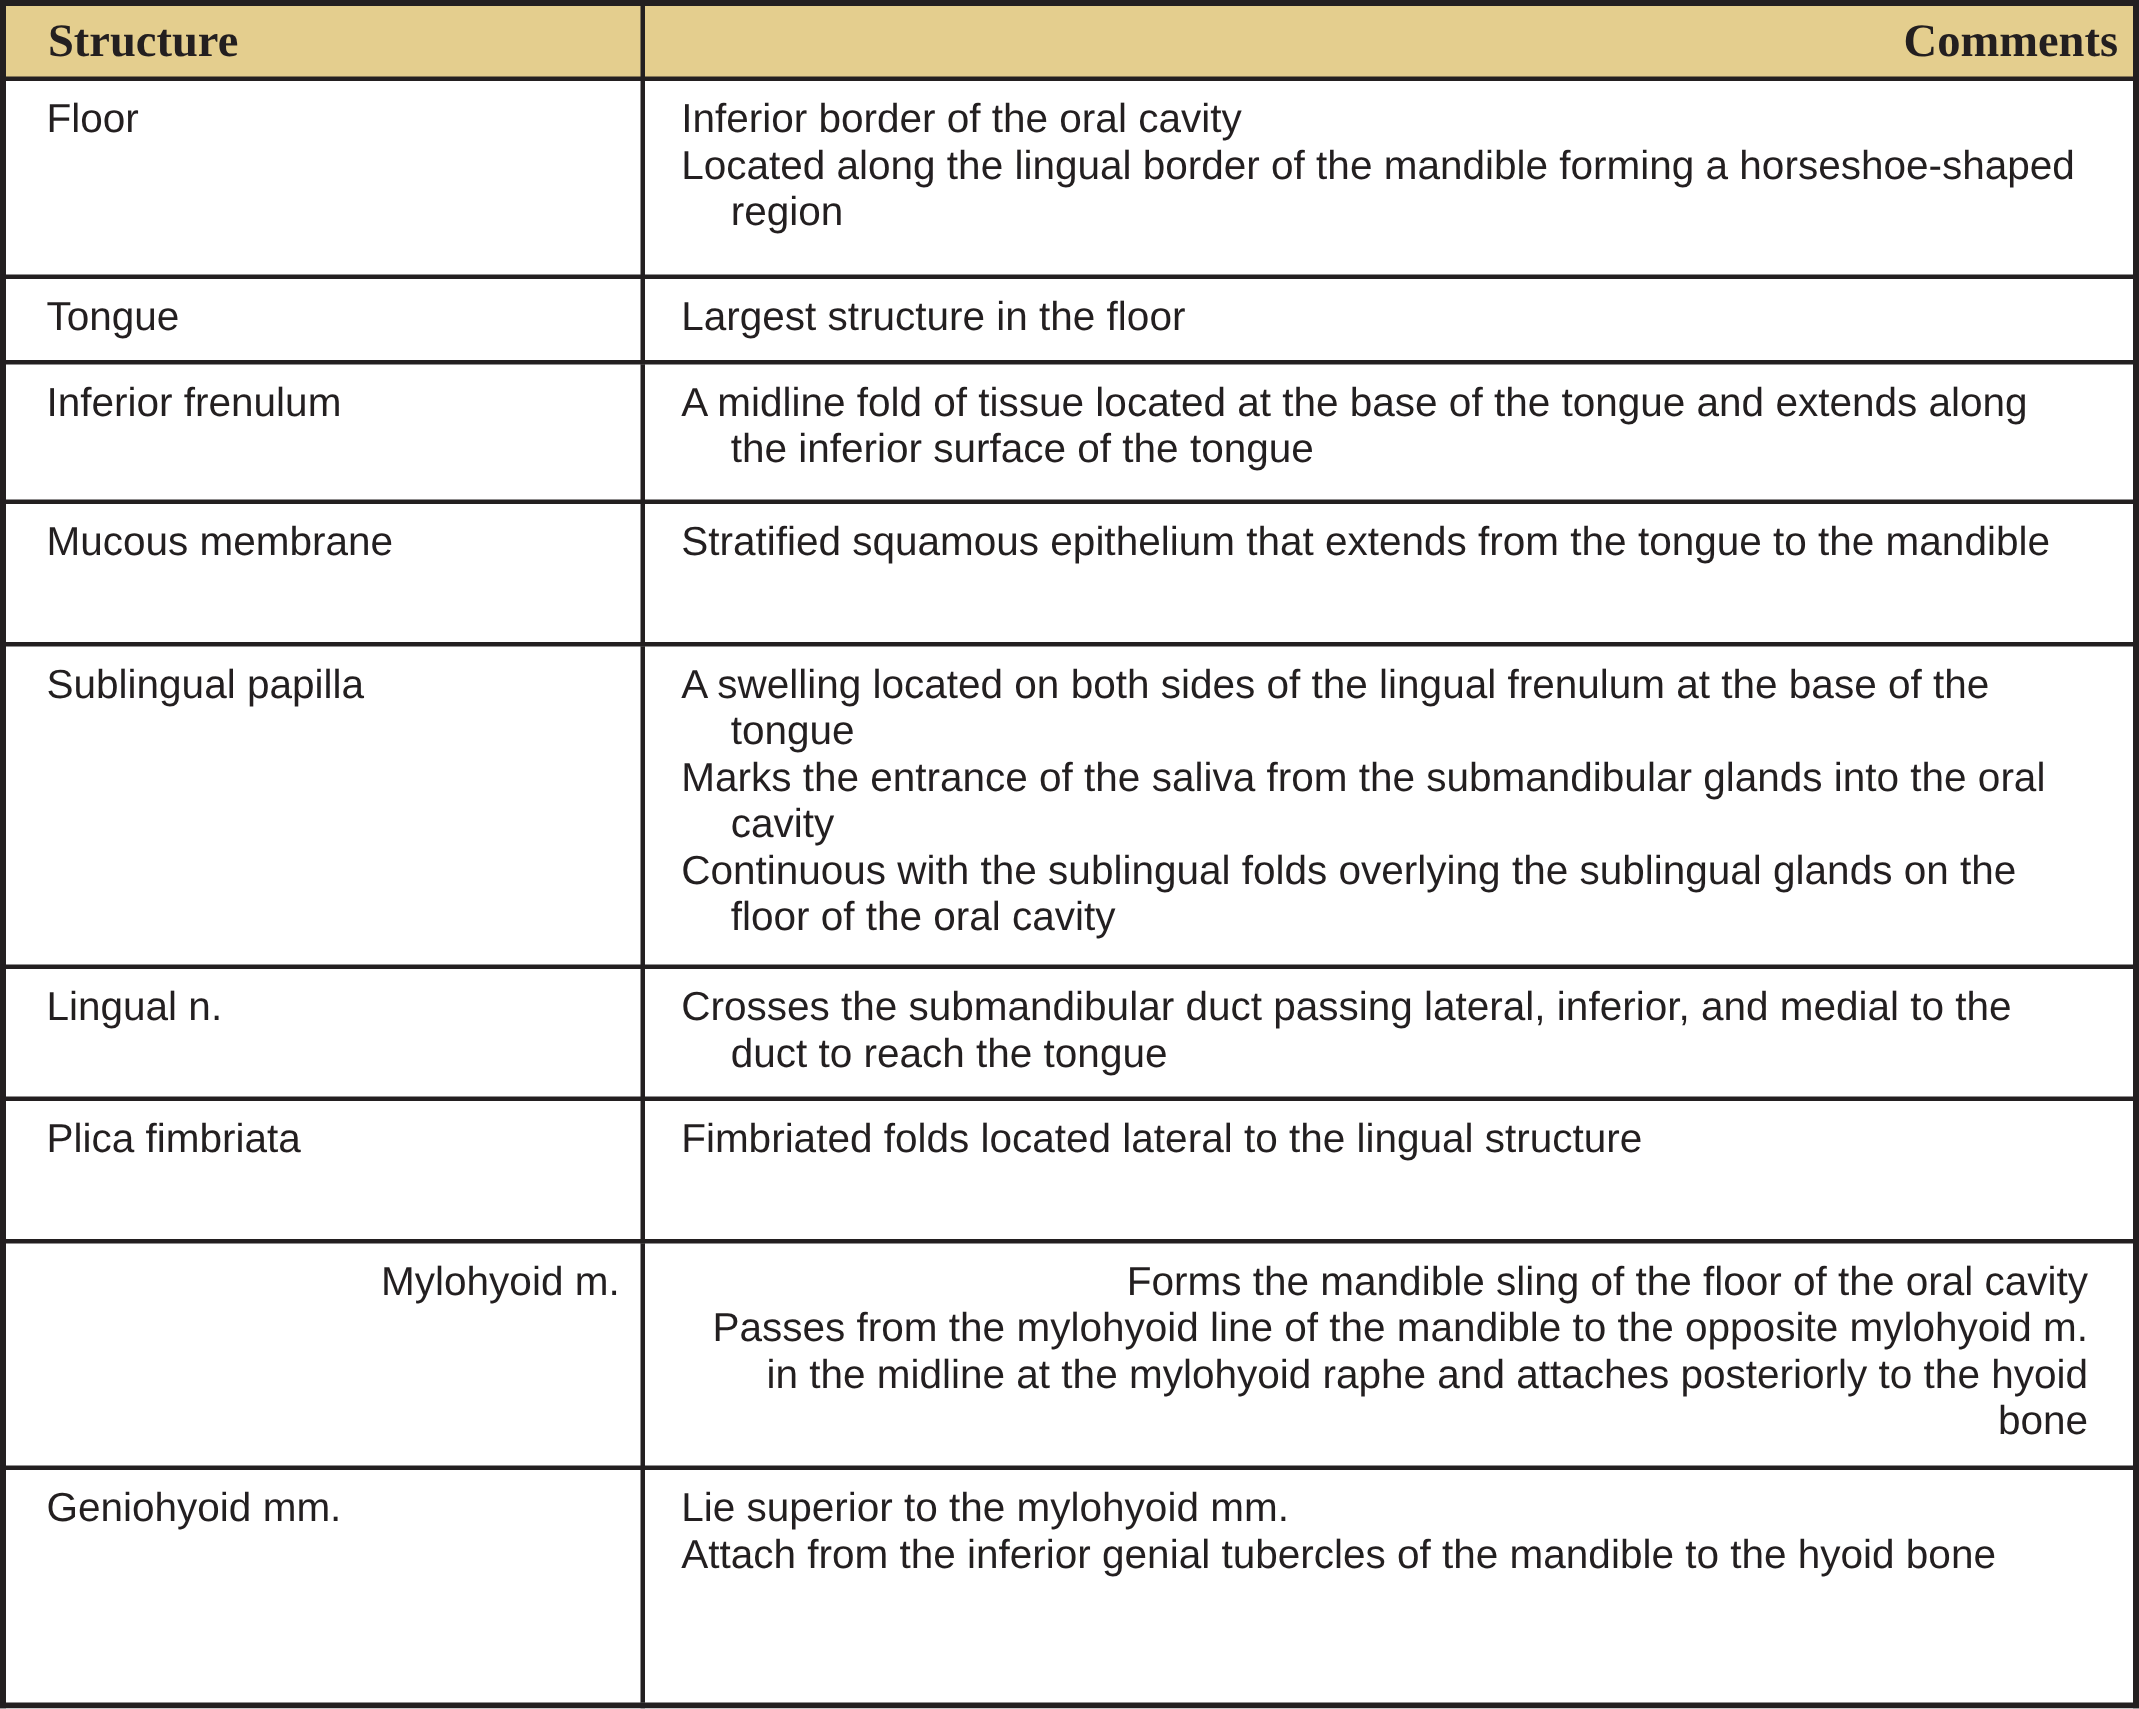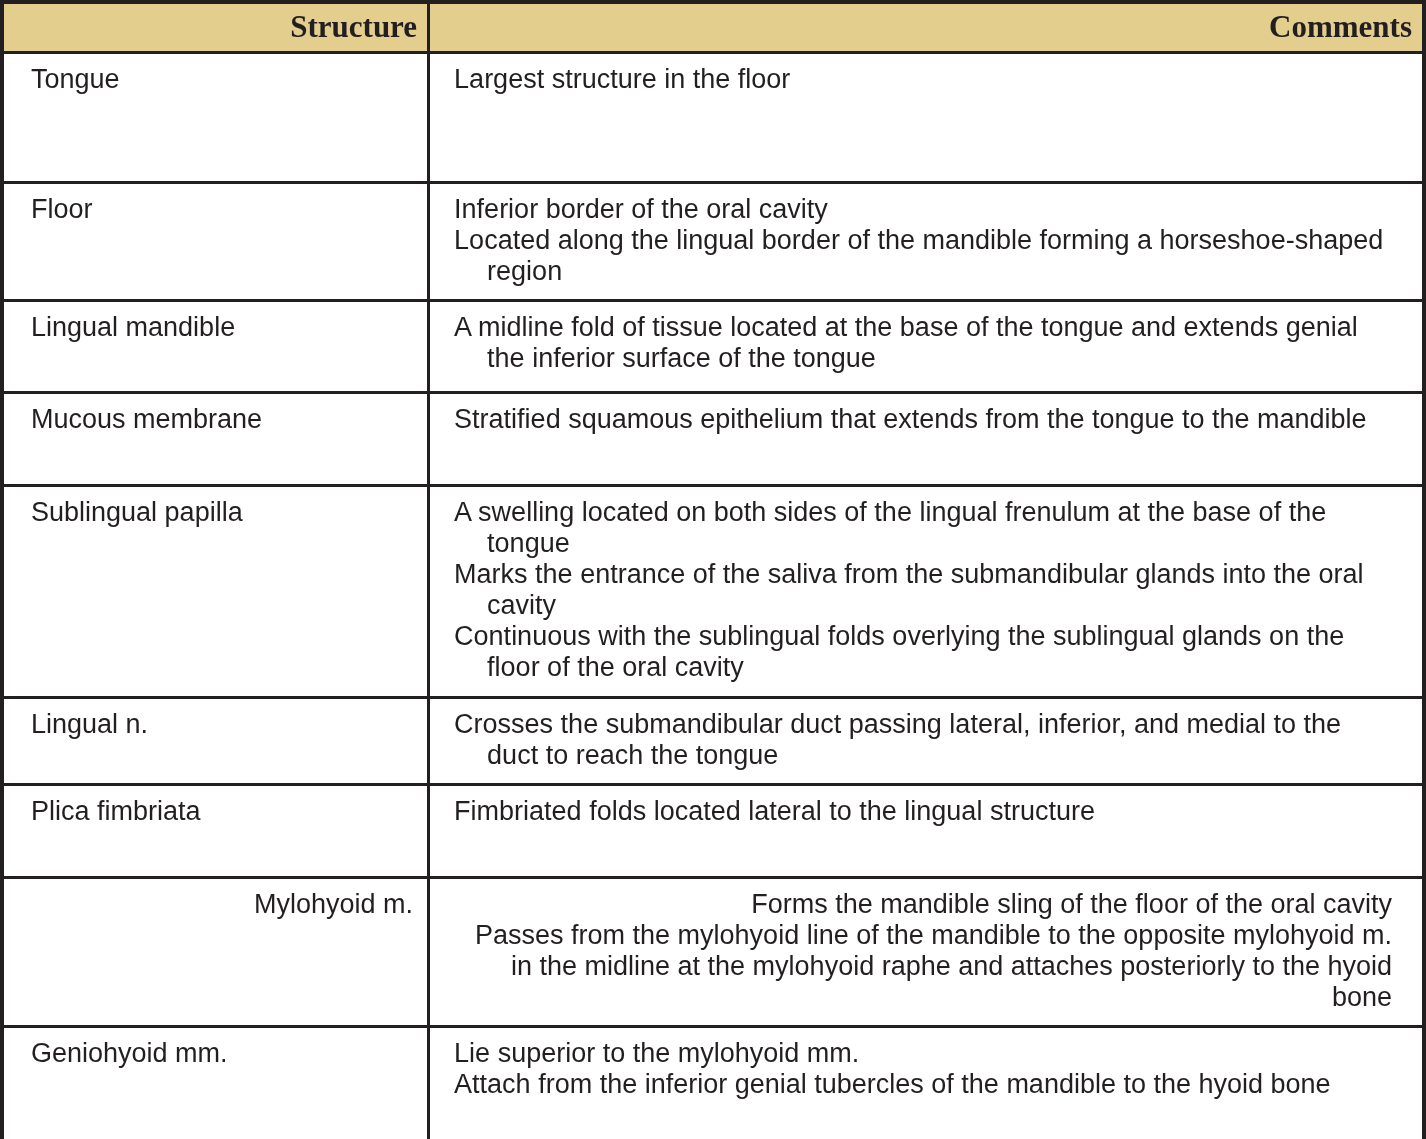--- a/index.html
+++ b/index.html
@@ -30,21 +30,21 @@
     box-sizing: border-box;
     color: #231f20;
   }
 
   thead th {
     background: #e4ce8e;
     font-family: "Liberation Serif", serif;
     font-weight: bold;
     font-size: 31px;
     padding: 5px 10px 6px 28px;
-    text-align: right;
+    text-align: left;
     height: 44px;
   }
   thead th.comments-head {
     text-align: right;
     padding-left: 10px;
   }
 
   tbody td {
     font-size: 27px;
     line-height: 31px;
@@ -82,36 +82,36 @@
       <col class="col-comments">
     </colgroup>
     <thead>
       <tr>
         <th>Structure</th>
         <th class="comments-head">Comments</th>
       </tr>
     </thead>
     <tbody>
       <tr>
-        <td>Tongue</td>
-        <td class="comments-cell">
-          <p>Largest structure in the floor</p>
-        </td>
-      </tr>
-      <tr>
         <td>Floor</td>
         <td class="comments-cell">
           <p>Inferior border of the oral cavity</p>
           <p>Located along the lingual border of the mandible forming a horseshoe-shaped region</p>
         </td>
       </tr>
       <tr>
-        <td>Lingual mandible</td>
+        <td>Tongue</td>
         <td class="comments-cell">
-          <p>A midline fold of tissue located at the base of the tongue and extends genial the inferior surface of the tongue</p>
+          <p>Largest structure in the floor</p>
+        </td>
+      </tr>
+      <tr>
+        <td>Inferior frenulum</td>
+        <td class="comments-cell">
+          <p>A midline fold of tissue located at the base of the tongue and extends along the inferior surface of the tongue</p>
         </td>
       </tr>
       <tr>
         <td>Mucous membrane</td>
         <td class="comments-cell">
           <p>Stratified squamous epithelium that extends from the tongue to the mandible</p>
         </td>
       </tr>
       <tr>
         <td>Sublingual papilla</td>

